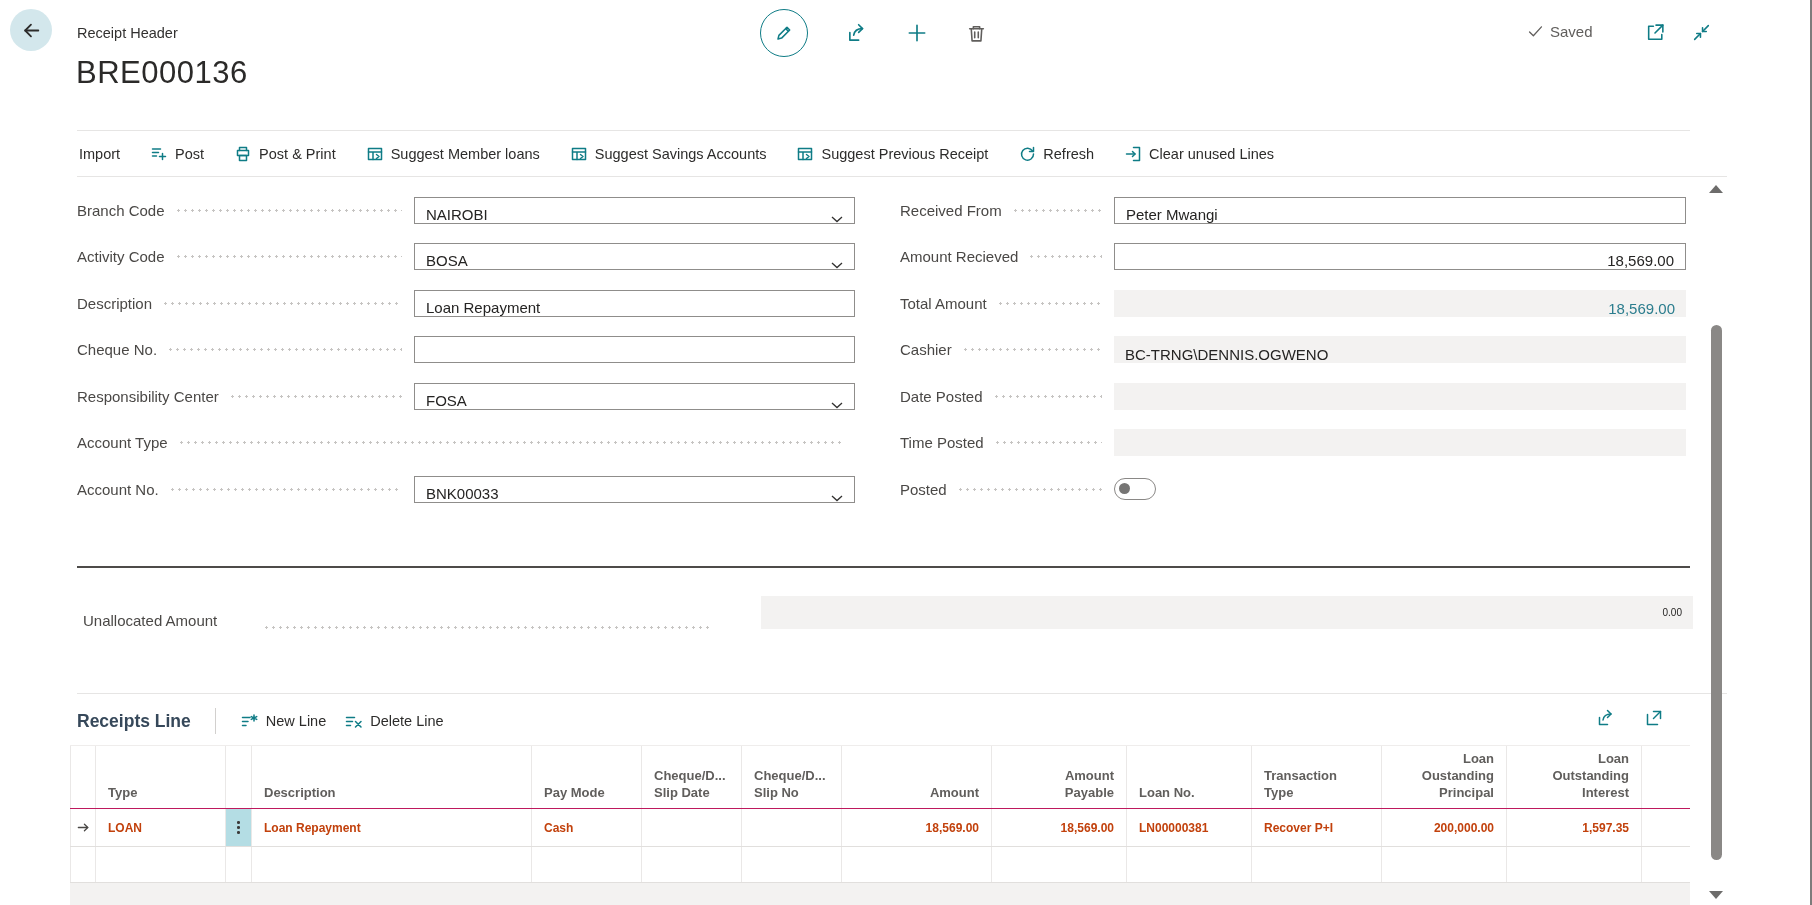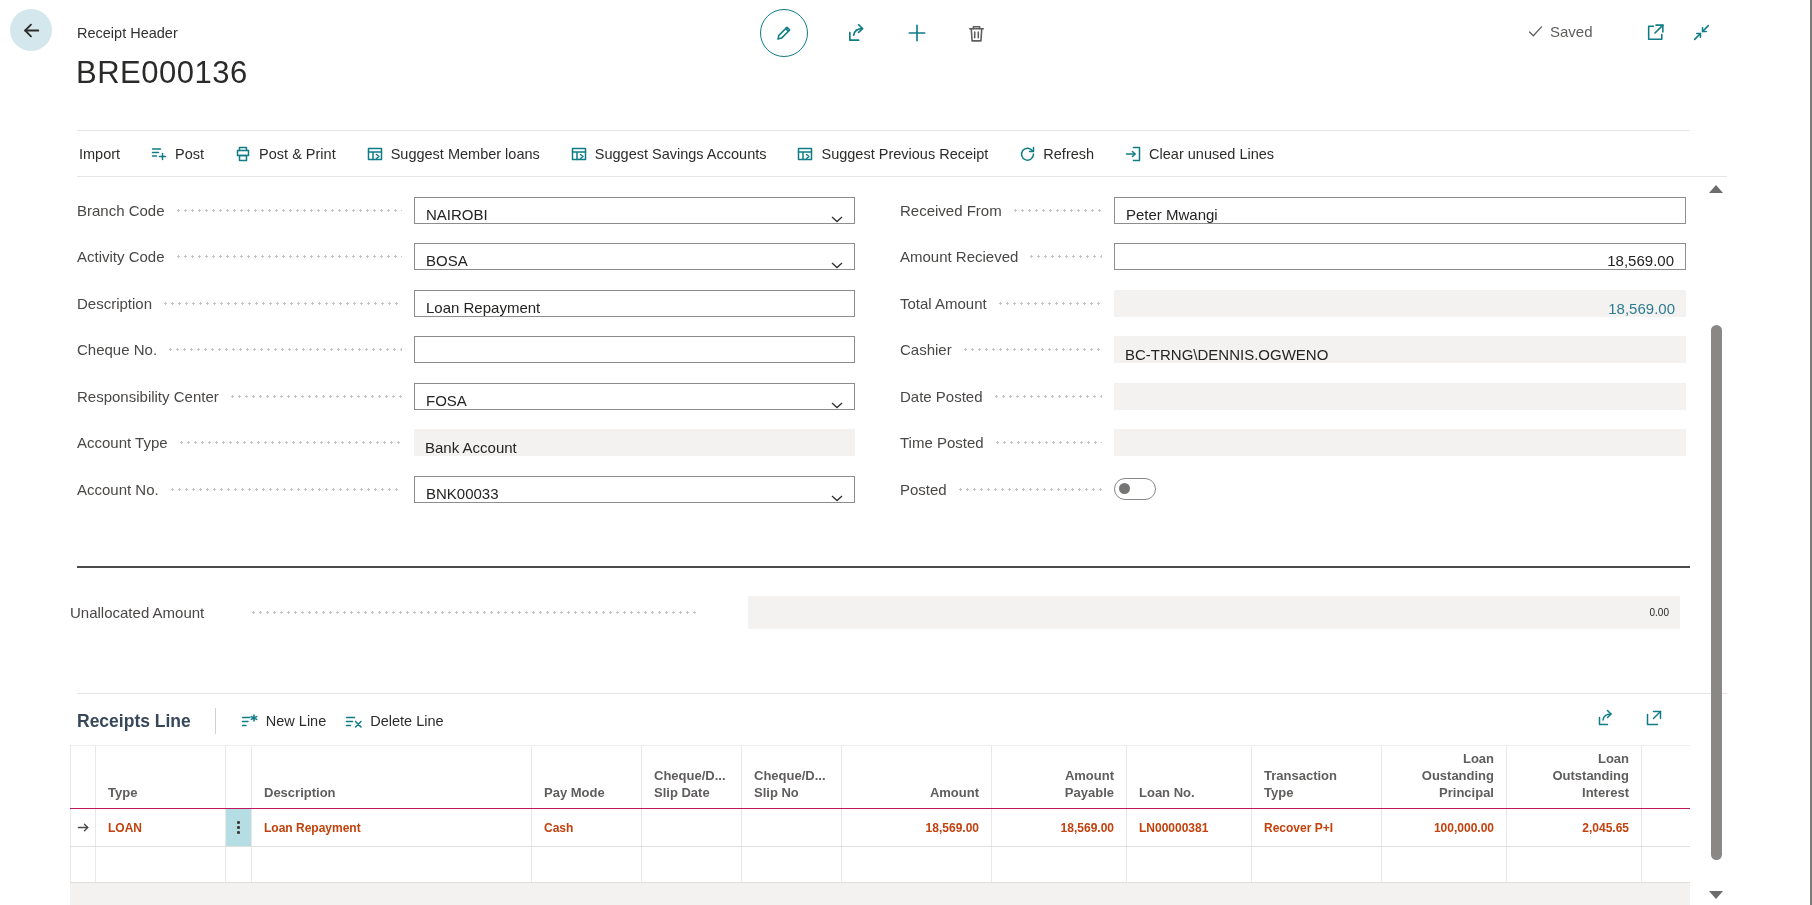--- a/index.html
+++ b/index.html
@@ -54,21 +54,21 @@
   .num input{text-align:right;}
   .ro-text{flex:1;white-space:nowrap;overflow:hidden;}
   .ro-num{text-align:right;}
   .accent{color:#2b7d8e;}
   .chev{margin-left:8px;flex:0 0 auto;}
   .toggle{width:40px;height:20px;border:1px solid #8a8886;border-radius:11px;background:#fff;
     position:relative;cursor:pointer;}
   .knob{position:absolute;left:4px;top:3.5px;width:11px;height:11px;border-radius:50%;background:#767574;}
 
   
-  .unalloc{position:absolute;left:70px;top:596px;width:1610px;display:flex;align-items:center;height:33px;gap:36px;}
+  .unalloc{position:absolute;left:83px;top:596px;width:1610px;display:flex;align-items:flex-end;height:33px;gap:36px;}
   .unalloc .field{width:932px;height:33px;box-sizing:border-box;background:#f3f2f1;
     display:flex;align-items:center;justify-content:flex-end;padding:0 11px;font-size:10px;color:#252423;}
 
   
   .rl-head{position:absolute;left:77px;top:700px;height:42px;display:flex;align-items:center;}
   .rl-title{font-size:17.5px;font-weight:bold;color:#36485a;}
   .rl-sep{width:1px;height:26px;background:#d2d0ce;margin:0 24px;}
   .rl-actions{display:flex;align-items:center;gap:18px;}
   .rl-right{position:absolute;top:708px;display:flex;gap:28px;left:1596px;}
 
@@ -279,23 +279,20 @@
     <div class="ctrl editable">
       <input value="FOSA" style="">
       <svg class="chev" width="12" height="7" viewBox="0 0 12 7">
           <path d="M1 1l5 4.6L11 1" stroke="#323130" stroke-width="1.3" fill="none"></path>
         </svg>
     </div>
   </div>
   <div class="frow">
     <span class="flabel">Account Type</span>
     <span class="leader"></span>
-    <div class="ctrl readonly">
-      <span class="ro-text">Bank Account</span>
-    </div>
   </div>
   <div class="frow">
     <span class="flabel">Account No.</span>
     <span class="leader"></span>
     <div class="ctrl editable">
       <input value="BNK00033" style="">
       <svg class="chev" width="12" height="7" viewBox="0 0 12 7">
           <path d="M1 1l5 4.6L11 1" stroke="#323130" stroke-width="1.3" fill="none"></path>
         </svg>
     </div>
@@ -459,22 +456,22 @@
         </span>
     </div>
     <div class="cell c-desc">Loan Repayment</div>
     <div class="cell c-pay">Cash</div>
     <div class="cell c-csd"></div>
     <div class="cell c-csn"></div>
     <div class="cell c-amt">18,569.00</div>
     <div class="cell c-ap">18,569.00</div>
     <div class="cell c-loan">LN00000381</div>
     <div class="cell c-tt">Recover P+I</div>
-    <div class="cell c-lop">100,000.00</div>
-    <div class="cell c-loi">2,045.65</div>
+    <div class="cell c-lop">200,000.00</div>
+    <div class="cell c-loi">1,597.35</div>
     <div class="cell c-stub"></div>
   </div>
 
   <div class="trow erow">
     <div class="cell c-sel"></div>
     <div class="cell c-type"></div>
     <div class="cell c-dots"></div>
     <div class="cell c-desc"></div>
     <div class="cell c-pay"></div>
     <div class="cell c-csd"></div>

